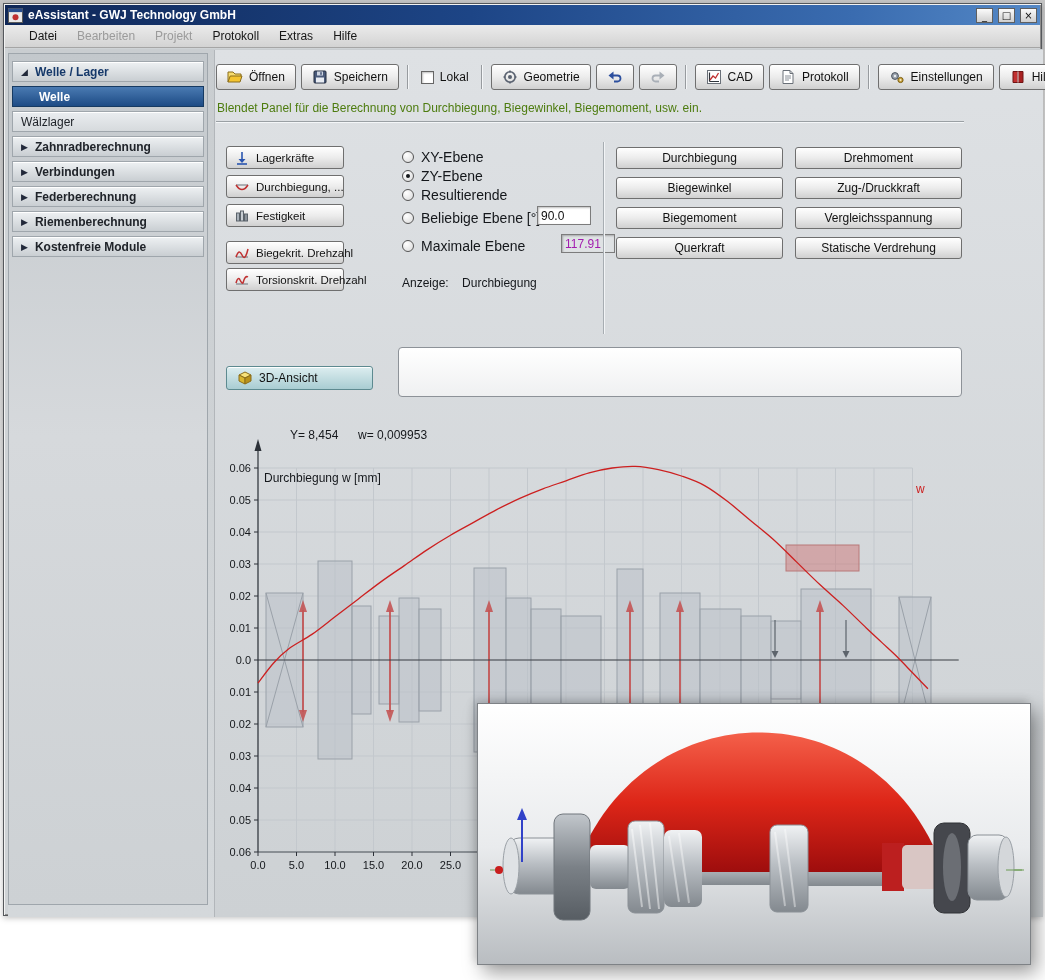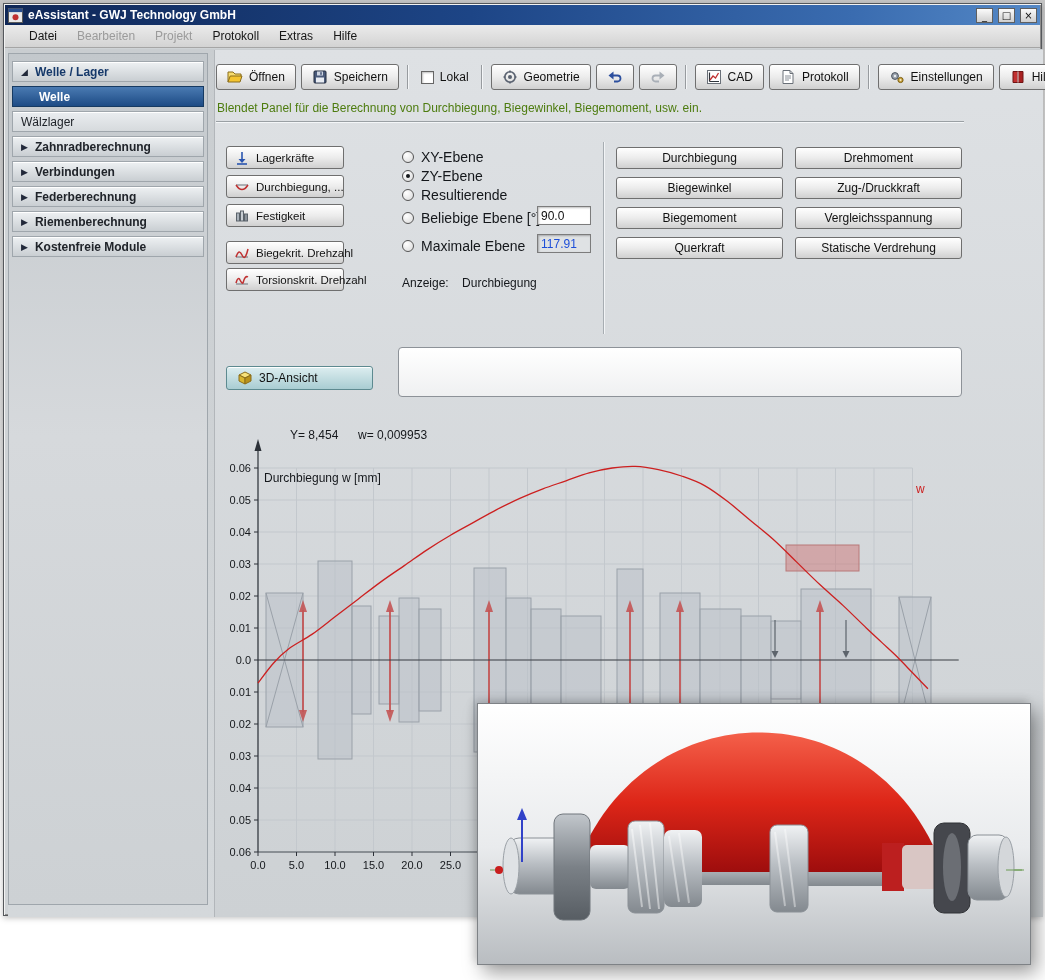--- a/index.html
+++ b/index.html
@@ -63,21 +63,21 @@
   .result-btn { position:absolute; width:167px; height:22px; justify-content:center; }
   .radio-row { position:absolute; left:402px; display:flex; align-items:center; gap:7px;
     font-size:14px; color:#14171b; }
   .radio { width:12px; height:12px; border-radius:50%; border:1px solid #555;
     background:radial-gradient(circle at 35% 30%, #fff, #d9d9d9); position:relative; flex:none; }
   .radio.checked::after { content:""; position:absolute; left:3px; top:3px; width:4px; height:4px;
     border-radius:50%; background:#15181c; }
   .tfield { position:absolute; width:54px; height:19px; font-size:12px; padding:1px 3px;
     border:1px solid #7c7c7c; box-shadow:inset 1px 1px 2px rgba(0,0,0,.25);
     background:#fff; color:#111; font-family:"Liberation Sans", sans-serif; }
-  .tfield:disabled { background:#dfe2e4; color:#1d4ed8; }
+  .tfield:disabled { background:#dfe2e4; color:#a21caf;margin-left:24px; }
   .anzeige { position:absolute; left:402px; top:276px; font-size:12px; color:#14171b; }
   .anzeige b { font-weight:normal; margin-left:10px; }
   .vsep { position:absolute; left:603px; top:142px; width:2px; height:192px;
     border-left:1px solid #a7adb2; border-right:1px solid #f2f4f6; }
   .btn3d { position:absolute; left:226px; top:366px; width:147px; height:24px;
     background:linear-gradient(#ddeef0,#a9cdd2); border:1px solid #5d8a90; }
   .panel-blank { position:absolute; left:398px; top:347px; width:564px; height:50px;
     background:linear-gradient(#ffffff,#eff0f1); border:1px solid #8d9298; border-radius:4px; }
   .chart { position:absolute; left:230px; top:424px; width:740px; height:466px; }
   .overlay3d { position:absolute; left:477px; top:703px; width:554px; height:262px;

